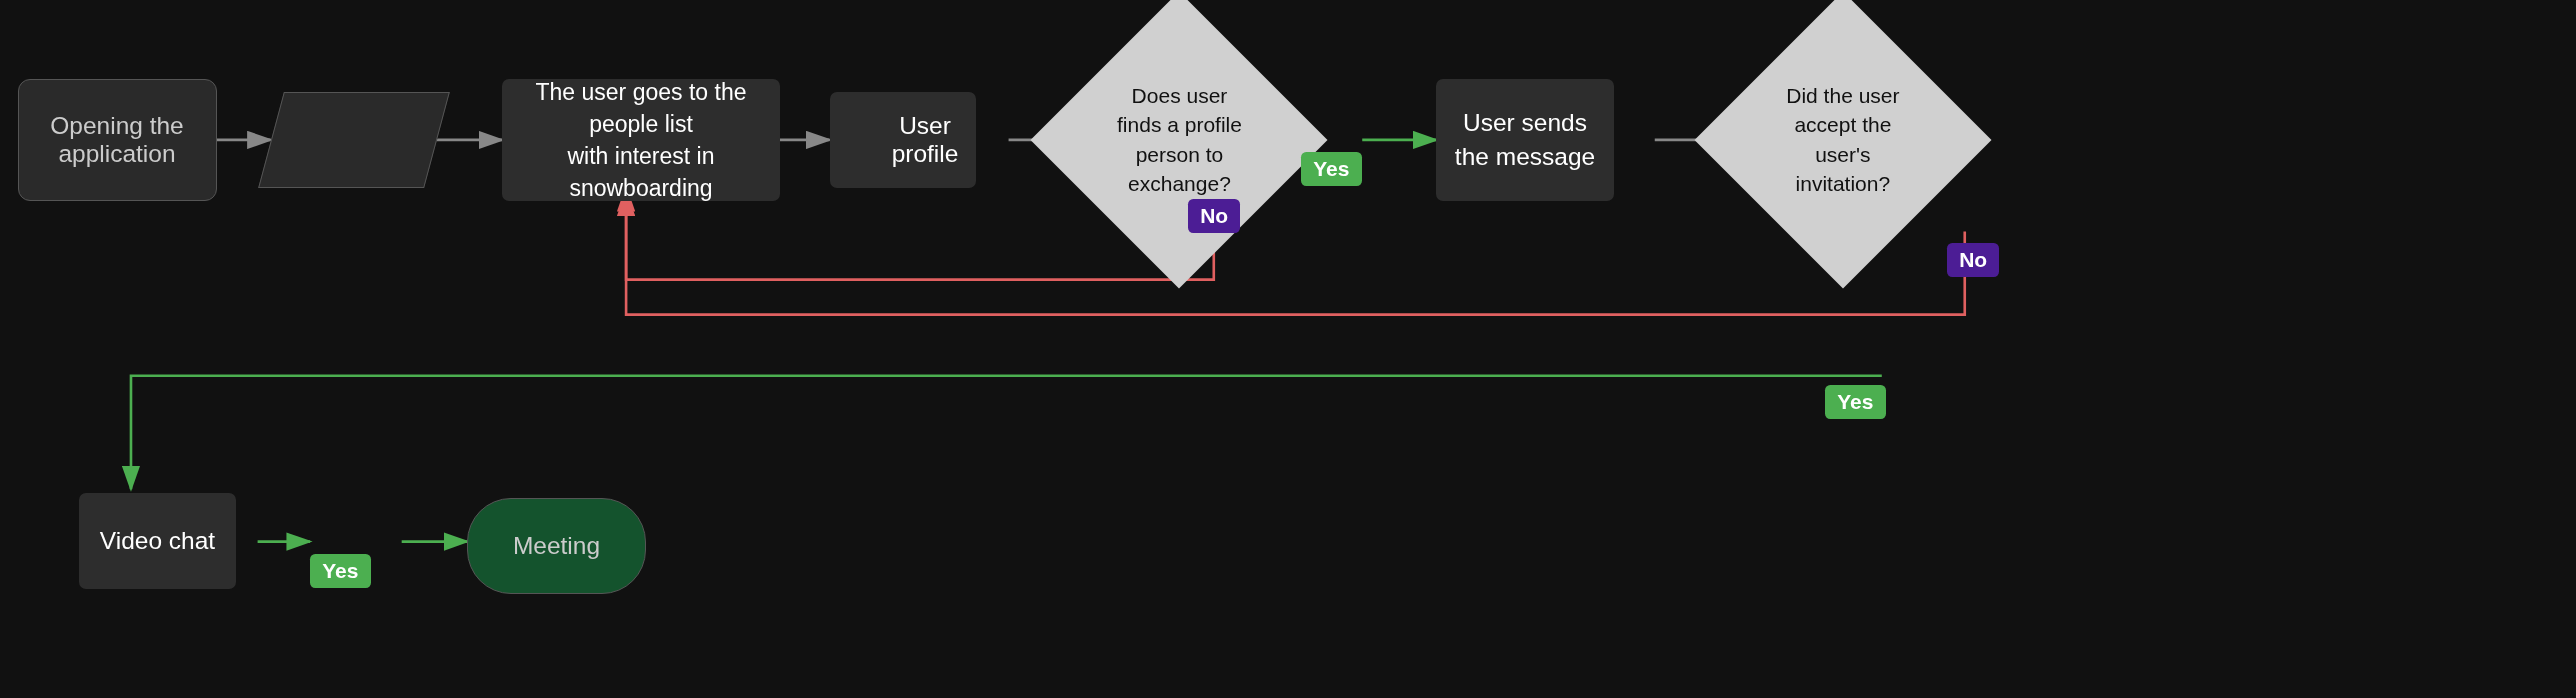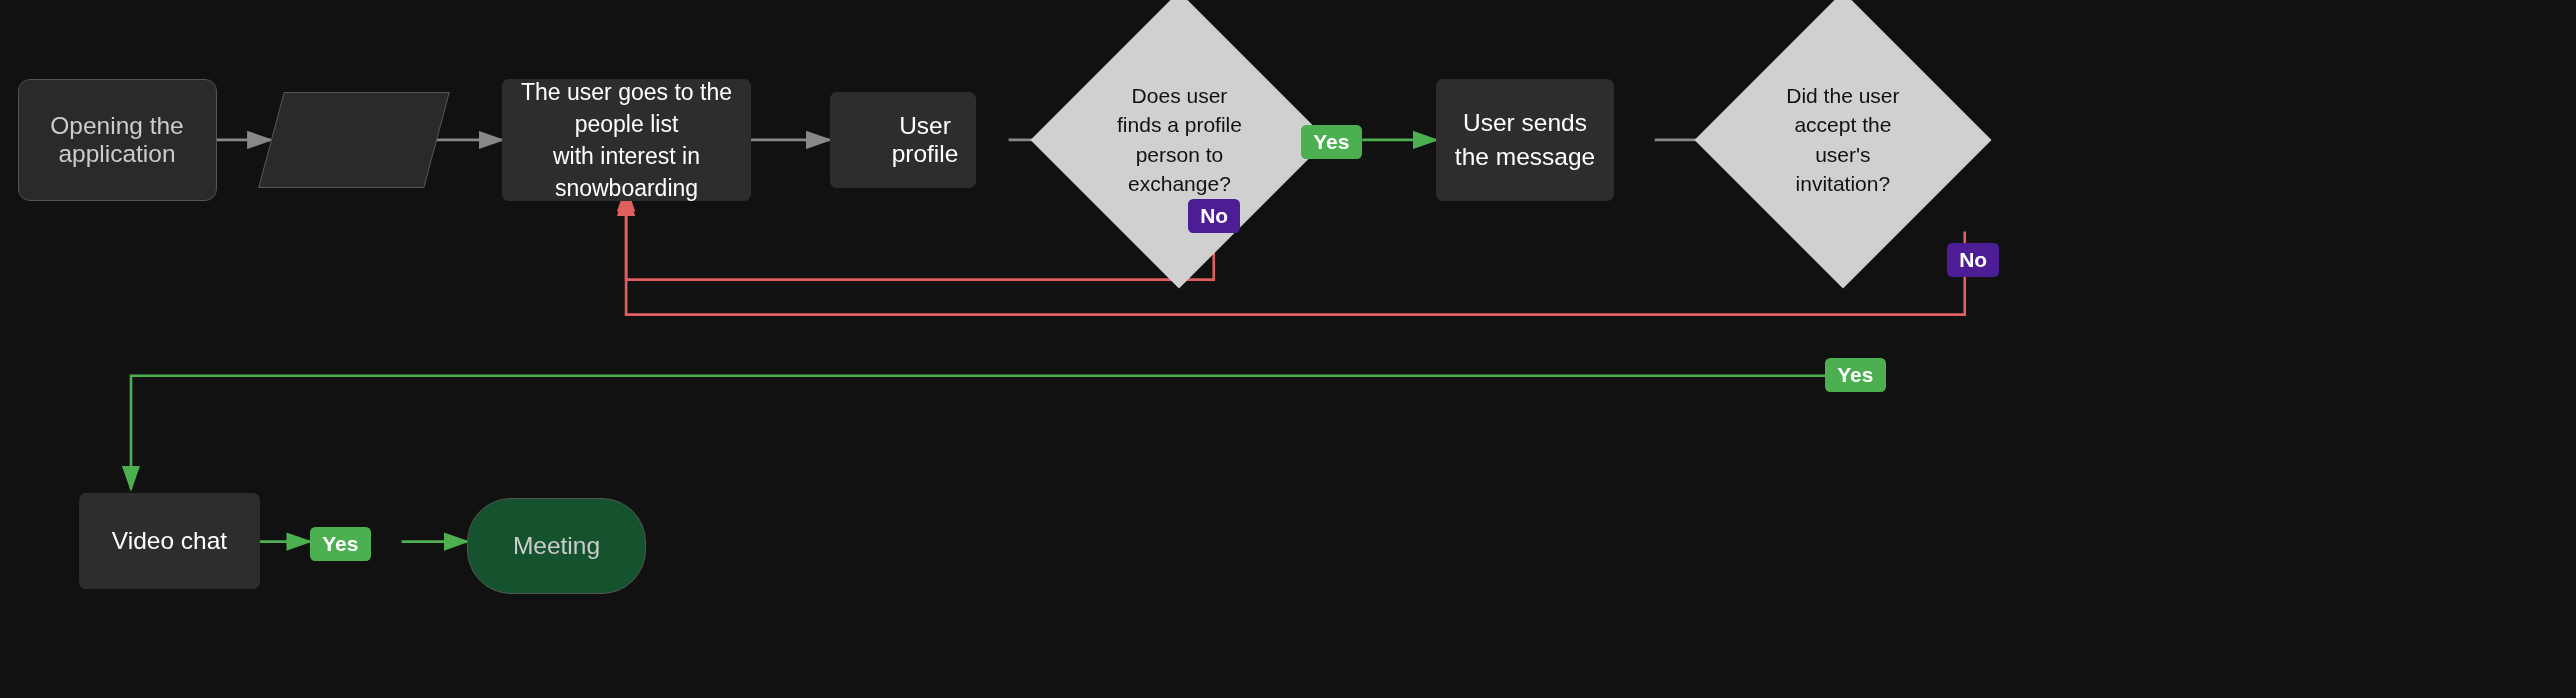--- a/index.html
+++ b/index.html
@@ -77,21 +77,21 @@
     
     .badge {
       position: absolute;
       border-radius: 5.2px;
       font-size: 21px;
       font-weight: bold;
       padding: 5.2px 12.2px;
       color: #fff;
       z-index: 10;
     }
-    .badge-green { background: #4caf50; }
+    .badge-green { background: #4caf50; margin-top: 27px; }
     .badge-red { background: #4c1d95; }
 
     
     svg.arrows {
       position: absolute;
       top: 0;
       left: 0;
       width: 2576px;
       height: 699px;
       pointer-events: none;
@@ -143,21 +143,21 @@
 
   <div class="node node-rounded" style="left:17.5px; top:79px; width:199px; height:122px;">
     <span style="white-space:pre-line; font-size:24.5px;">Opening the
 application</span>
   </div>
 
   <div class="node node-parallelogram" style="left:271px; top:92px; width:166px; height:96px;">
     <span></span>
   </div>
 
-  <div class="node node-rect-dark" style="left:502px; top:79px; width:249px; height:122px; padding:13px;">
+  <div class="node node-rect-dark" style="left:502px; top:79px; width:278px; height:122px; padding:13px;">
     <span style="white-space:pre-line; font-size:23px; line-height:1.4;">The user goes to the people list
 with interest in snowboarding</span>
   </div>
 
   <div class="node node-rect-dark" style="left:830px; top:92px; width:146px; height:96px;padding-left:44px;">
     <span style="font-size:24.5px;">User profile</span>
   </div>
 
   <div class="node node-diamond" style="left:1074px; top:35px; width:210px; height:210px;">
     <span style="white-space:pre-line; font-size:21px; line-height:1.4;">Does user
@@ -187,21 +187,21 @@
   </div>
 
   <div class="badge badge-red" style="left:1947px; top:243px;">
     <span>No</span>
   </div>
 
   <div class="badge badge-green" style="left:1825px; top:358px;">
     <span>Yes</span>
   </div>
 
-  <div class="node node-rect-dark" style="left:79px; top:493px; width:181px; height:96px;">
+  <div class="node node-rect-dark" style="left:79px; top:493px; width:157px; height:96px;">
     <span style="font-size:24.5px;">Video chat</span>
   </div>
 
   <div class="badge badge-green" style="left:310px; top:527px;">
     <span>Yes</span>
   </div>
 
   <div class="node node-oval" style="left:467px; top:498px; width:179px; height:96px;">
     <span style="font-size:24.5px;">Meeting</span>
   </div>

